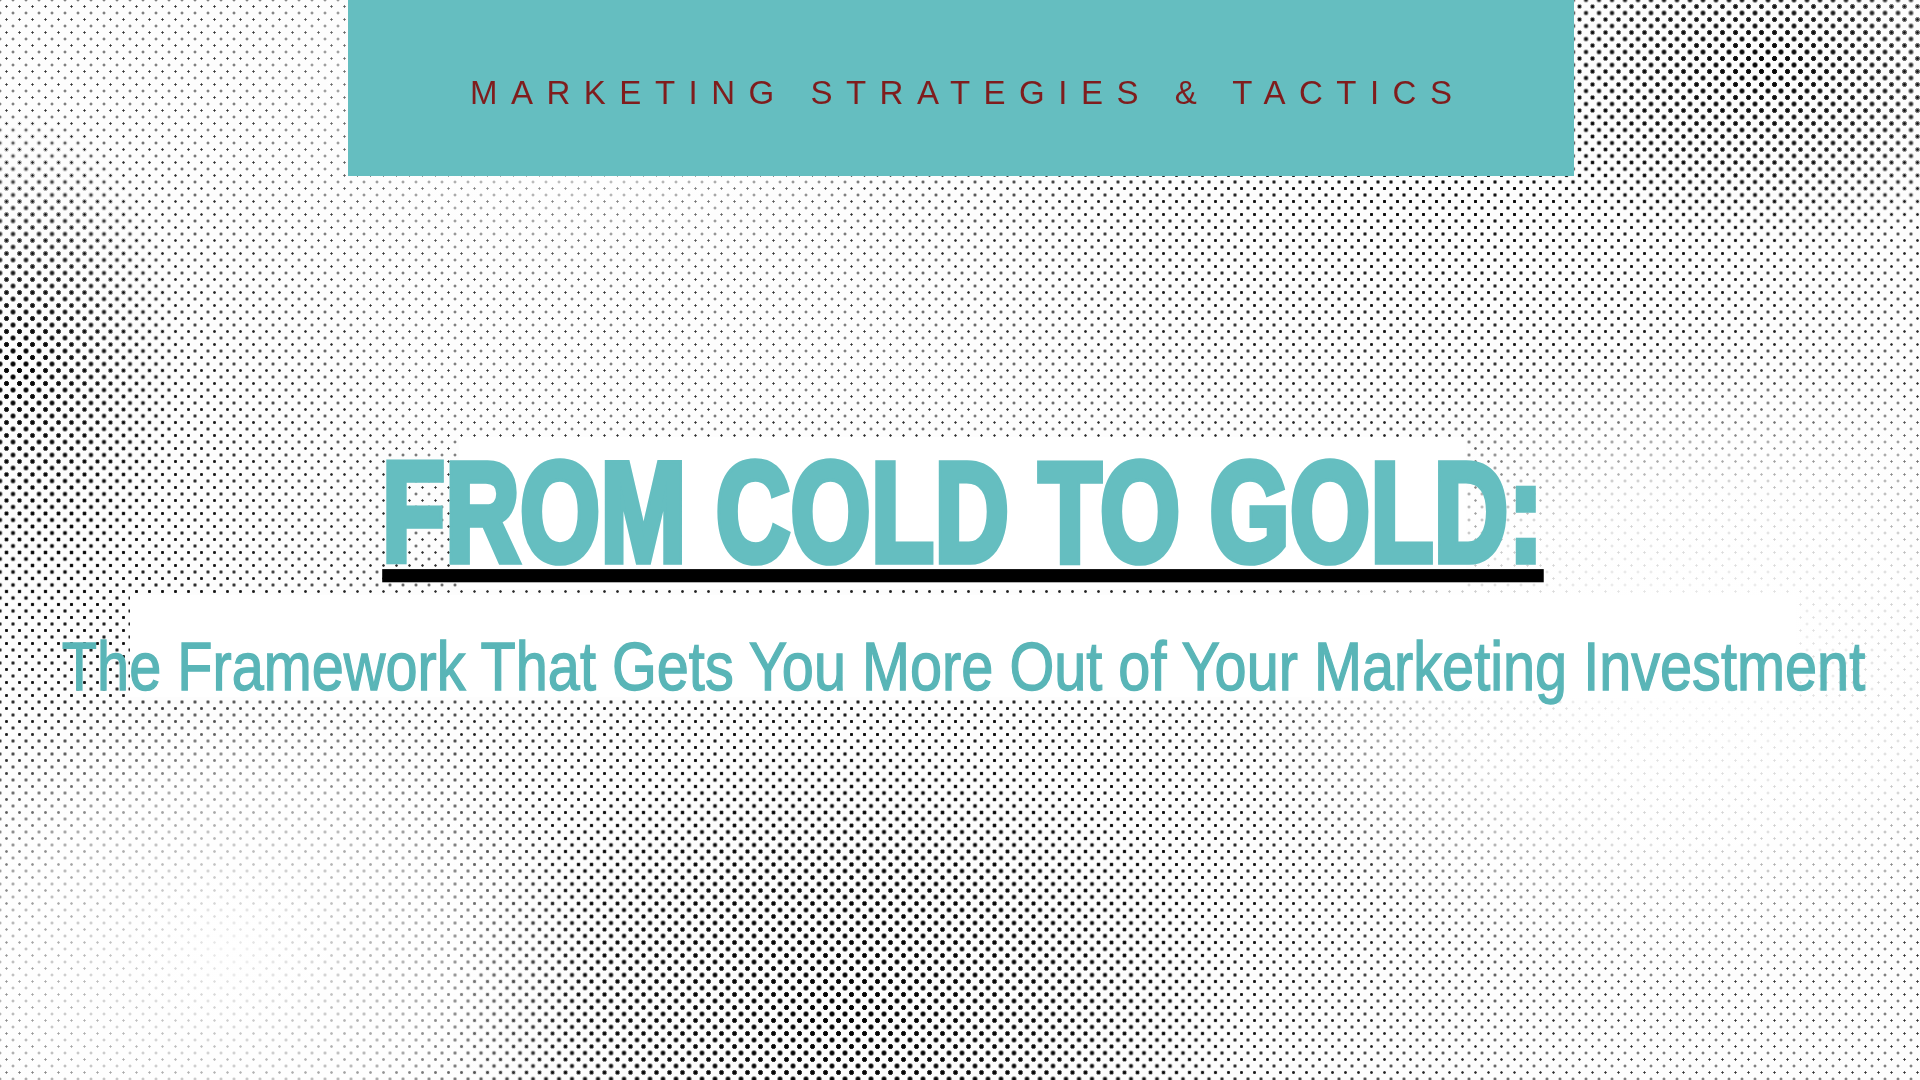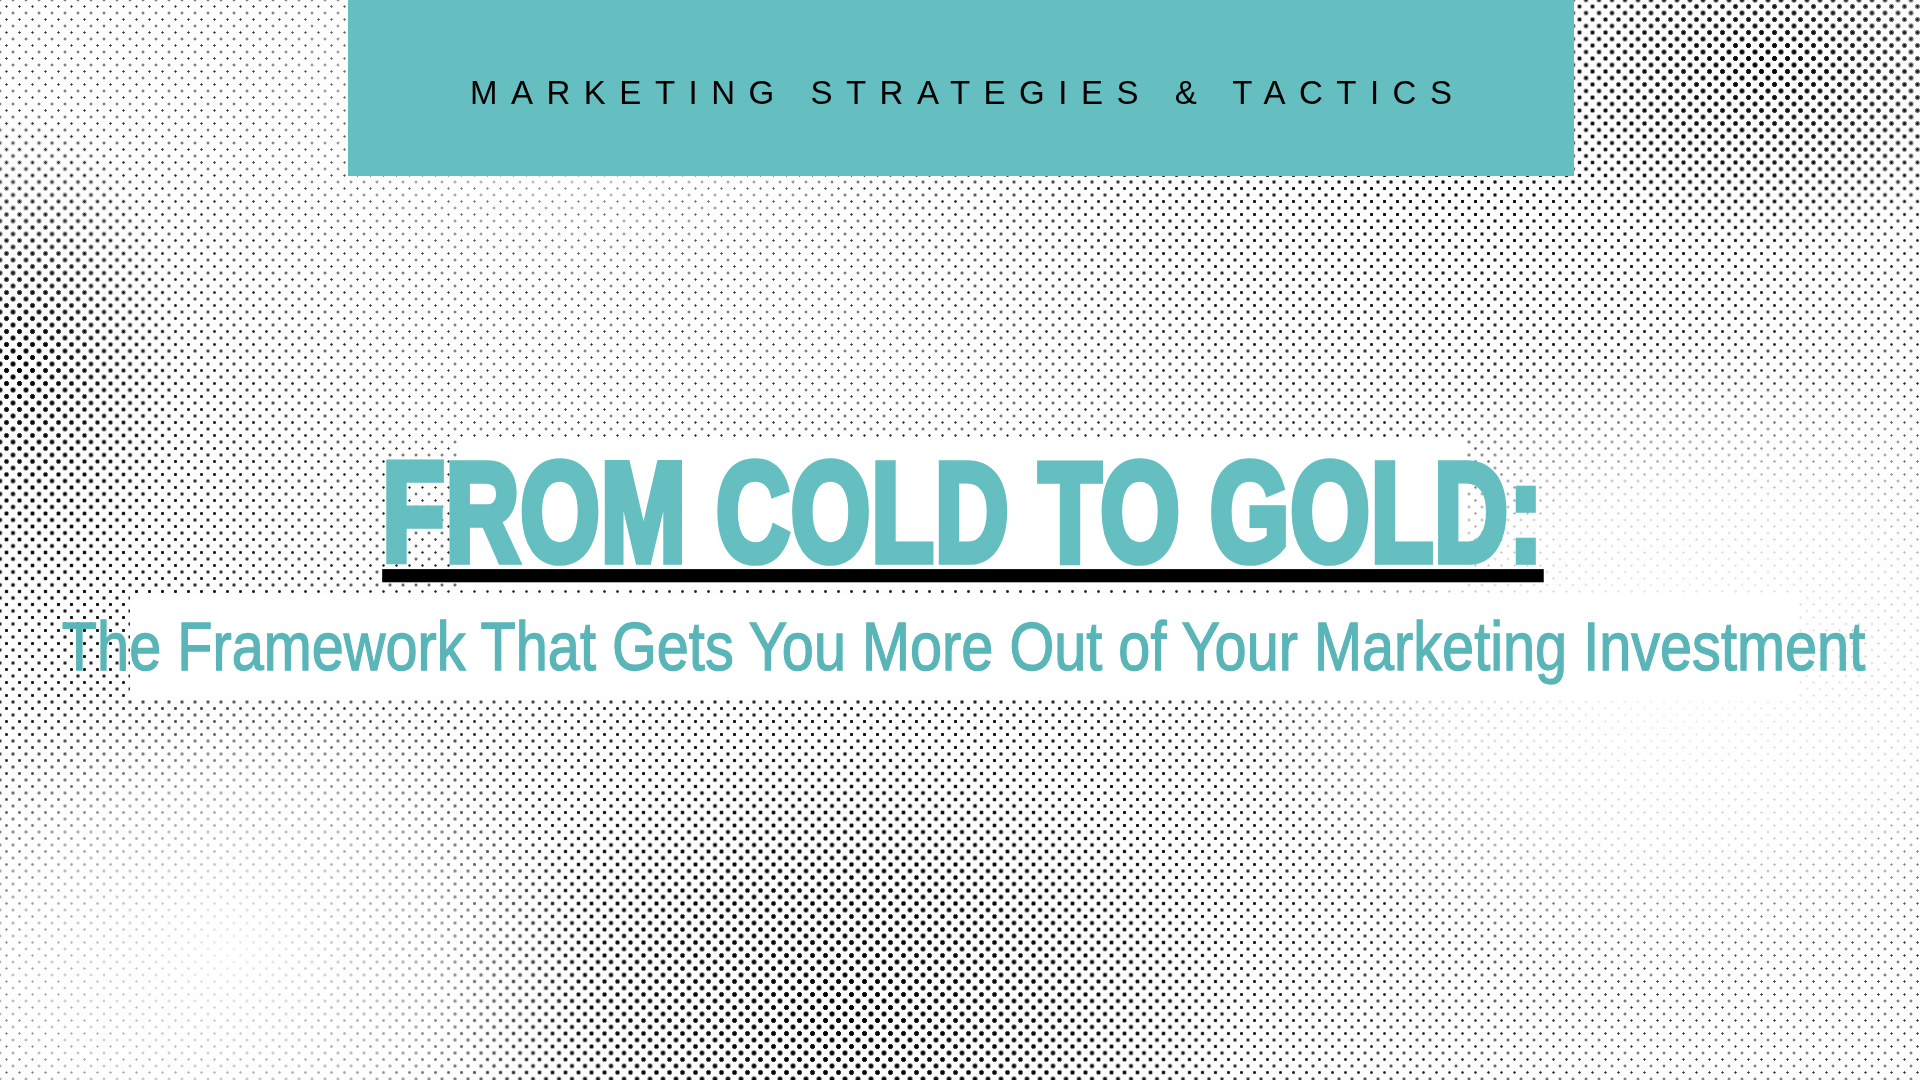--- a/index.html
+++ b/index.html
@@ -88,21 +88,21 @@
     top: -6px;
     width: 1226px;
     height: 182px;
     background: #65bec0;
     display: flex;
     align-items: center;
     justify-content: center;
     z-index: 5;
   }
   .eyebrow-text {
-    color: #000000;
+    color: #7f1d1d;
     font-family: "Liberation Sans", sans-serif;
     font-size: 33px;
     font-weight: 400;
     letter-spacing: 13.5px;
     text-indent: 13.5px;
     line-height: 1;
     white-space: nowrap;
     padding-top: 14px;
   }
 
@@ -137,21 +137,21 @@
   
   .subtitle-plate {
     position: absolute;
     left: 130px;
     top: 595px;
     width: 1666px;
     height: 102px;
     background: #ffffff;
     z-index: 6;
     display: flex;
-    align-items: center;
+    align-items: flex-end;
     justify-content: center;
   }
   .subtitle-text {
     color: #59b5b7;
     font-family: "Liberation Sans Narrow", "Liberation Sans", sans-serif;
     font-size: 62px;
     font-weight: 400;
     line-height: 1;
     letter-spacing: 0px;
     white-space: nowrap;

